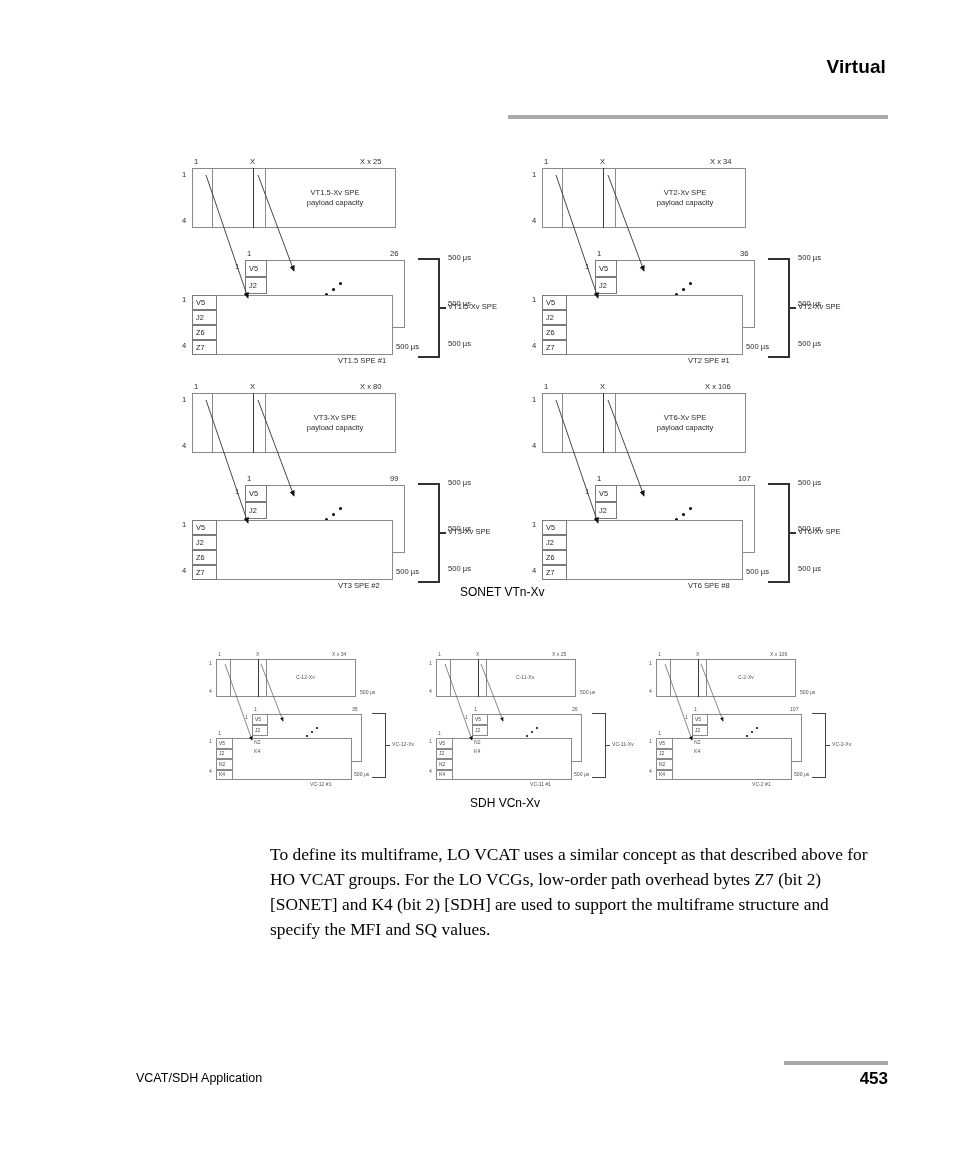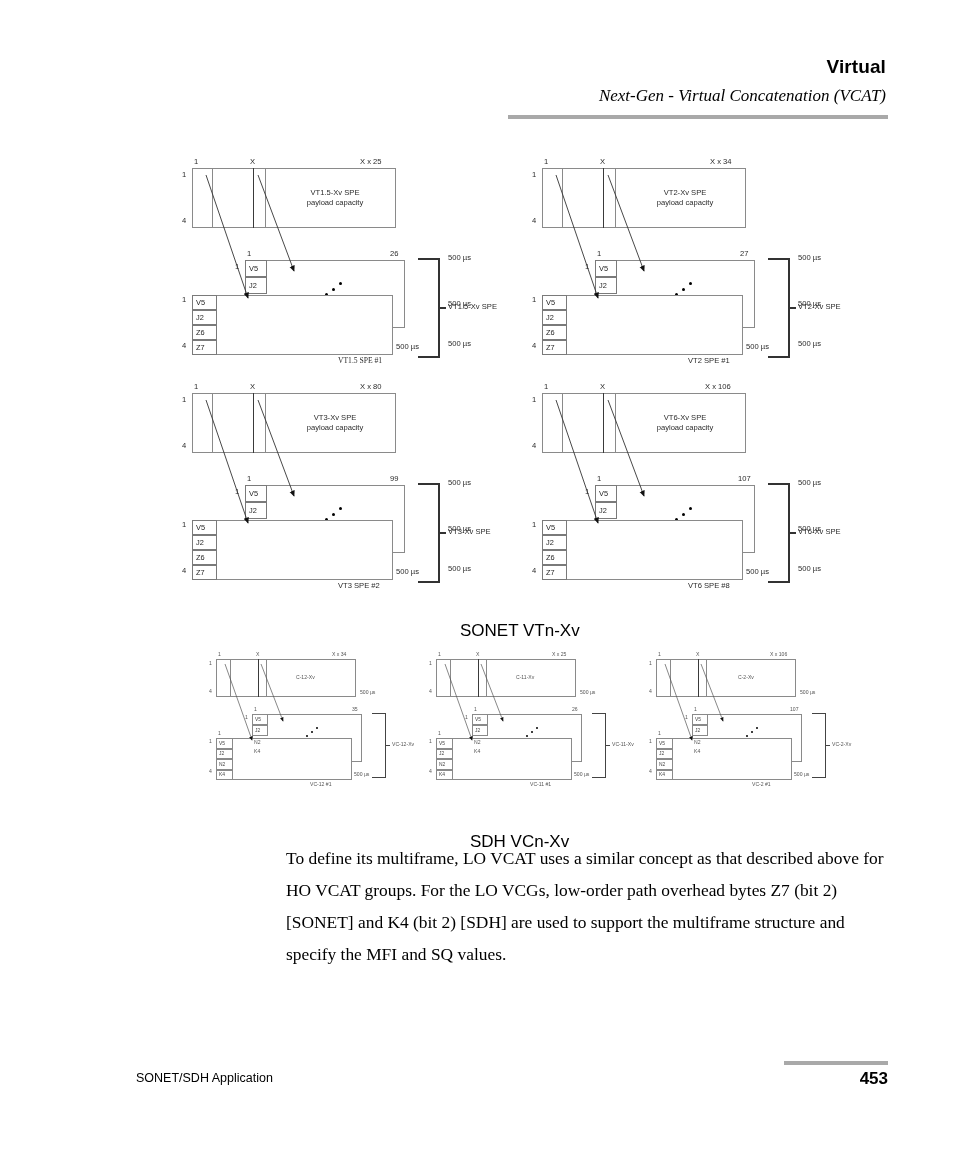--- a/index.html
+++ b/index.html
@@ -65,36 +65,35 @@
     right: 66px;
     top: 1069px;
     font-size: 17px;
     font-weight: bold;
     color: #000;
   }
 
   
   .body-text {
     position: absolute;
-    left: 286px;
+    left: 270px;
     top: 842px;
     width: 600px;
     font-family: "Liberation Serif", serif;
     font-size: 17.4px;
-    line-height: 32px;
+    line-height: 25px;
     color: #000;
   }
 
   
   .caption {
     position: absolute;
-    font-size: 17px;
+    font-size: 12px;
     color: #000;
     white-space: nowrap;
-    margin-top: 36px;
   }
 
   
   .fig { position: absolute; }
   .bx {
     position: absolute;
     border: 1px solid #8a8a8a;
     background: #fff;
     box-sizing: border-box;
   }
@@ -194,21 +193,20 @@
     height: 1.4px;
     background: #444;
   }
 </style>
 </head>
 <body>
 
 <div class="page">
 
   <div class="hdr-title">Virtual</div>
-  <div class="hdr-sub">Next-Gen - Virtual Concatenation (VCAT)</div>
   <div class="hdr-rule"></div>
 
   <div class="fig" id="fig-vt15" style="left:190px; top:155px;">
 
     <div class="bx" style="left:2px; top:13px; width:204px; height:60px;"></div>
     <div class="vline" style="left:22px; top:13px; height:60px;"></div>
     <div class="vline vline-dk" style="left:63px; top:13px; height:60px;"></div>
     <div class="vline" style="left:75px; top:13px; height:60px;"></div>
     <div class="lbl" style="left:4px; top:3px;">1</div>
     <div class="lbl" style="left:60px; top:3px;">X</div>
@@ -233,21 +231,21 @@
     <div class="lbl" style="left:140px; top:175px;">VT1.5 SPE #X</div>
 
     <div class="bx" style="left:2px; top:140px; width:201px; height:60px;"></div>
     <div class="cell" style="left:2px; top:140px; width:25px; height:15px;">V5</div>
     <div class="cell" style="left:2px; top:155px; width:25px; height:15px;">J2</div>
     <div class="cell" style="left:2px; top:170px; width:25px; height:15px;">Z6</div>
     <div class="cell" style="left:2px; top:185px; width:25px; height:15px;">Z7</div>
     <div class="lbl" style="left:-8px; top:141px;">1</div>
     <div class="lbl" style="left:-8px; top:187px;">4</div>
     <div class="lbl" style="left:206px; top:188px;">500 µs</div>
-    <div class="lbl" style="left:148px; top:202px;font-family:Liberation Serif, serif;">VT1.5 SPE #1</div>
+    <div class="lbl" style="left:148px; top:202px;">VT1.5 SPE #1</div>
 
     <svg class="arrow-svg" style="left:0; top:0; width:230px; height:215px;">
       <defs>
         <marker id="ah15" markerWidth="8" markerHeight="8" refX="6" refY="3" orient="auto">
           <path d="M0,0 L7,3 L0,6 z" fill="#111"></path>
         </marker>
       </defs>
       <line x1="16" y1="20" x2="58" y2="143" stroke="#333" stroke-width="0.9" marker-end="url(#ah15)"></line>
       <line x1="68" y1="20" x2="104" y2="116" stroke="#333" stroke-width="0.9" marker-end="url(#ah15)"></line>
     </svg>
@@ -272,21 +270,21 @@
     <div class="lbl" style="left:-8px; top:16px;">1</div>
     <div class="lbl" style="left:-8px; top:62px;">4</div>
     <div class="lbl-c" style="left:95px; top:33px; width:100px;">VT2-Xv SPE</div>
     <div class="lbl-c" style="left:95px; top:43px; width:100px;">payload capacity</div>
 
     <div class="bx" style="left:55px; top:105px; width:160px; height:68px;"></div>
     <div class="cell" style="left:55px; top:105px; width:22px; height:17px;">V5</div>
     <div class="cell" style="left:55px; top:122px; width:22px; height:17px;">J2</div>
     <div class="lbl" style="left:57px; top:95px;">1</div>
     <div class="lbl" style="left:45px; top:108px;">1</div>
-    <div class="lbl" style="left:200px; top:95px;">27</div>
+    <div class="lbl" style="left:200px; top:95px;">36</div>
     <div class="dots" style="left:135px; top:126px; width:26px; height:18px;">
       <div class="dot" style="left:0px; top:12px;"></div>
       <div class="dot" style="left:7px; top:7px;"></div>
       <div class="dot" style="left:14px; top:1px;"></div>
     </div>
     <div class="lbl" style="left:180px; top:160px;">500 µs</div>
     <div class="lbl" style="left:140px; top:175px;">VT2 SPE #X</div>
 
     <div class="bx" style="left:2px; top:140px; width:201px; height:60px;"></div>
     <div class="cell" style="left:2px; top:140px; width:25px; height:15px;">V5</div>
@@ -590,17 +588,17 @@
 
     <div class="brk-s" style="left:158px; top:63px; width:14px; height:65px;"></div>
     <div class="brk-tick-s" style="left:172px; top:95px;"></div>
     <div class="lbl-s" style="left:178px; top:92px;">VC-2-Xv</div>
   </div>
 
   <div class="caption" style="left:470px; top:796px;">SDH VCn-Xv</div>
 
   <div class="body-text">To define its multiframe, LO VCAT uses a similar concept as that described above for HO VCAT groups. For the LO VCGs, low-order path overhead bytes Z7 (bit 2) [SONET] and K4 (bit 2) [SDH] are used to support the multiframe structure and specify the MFI and SQ values.</div>
 
-  <div class="ftr-left">SONET/SDH Application</div>
+  <div class="ftr-left">VCAT/SDH Application</div>
   <div class="ftr-rule"></div>
   <div class="ftr-page">453</div>
 
 </div>
 
 </body></html>

